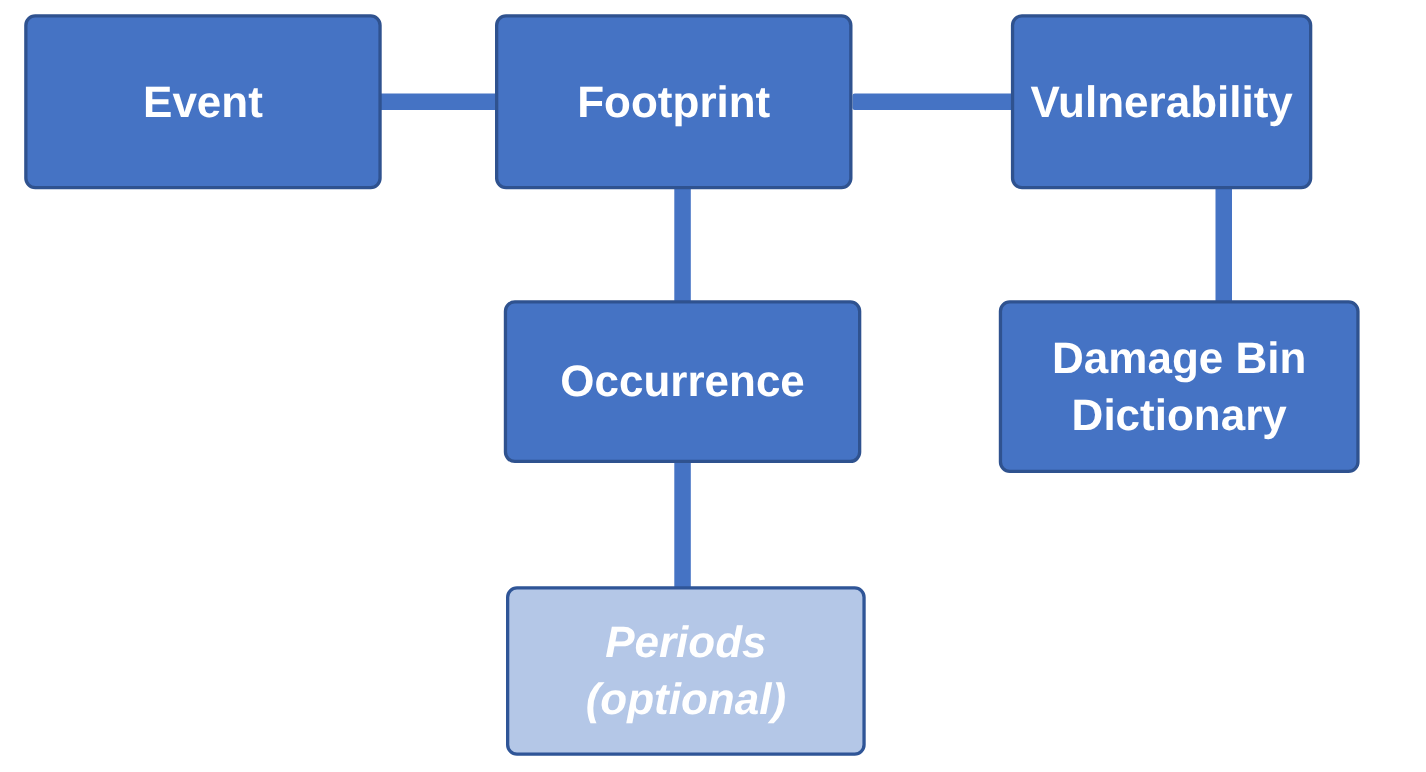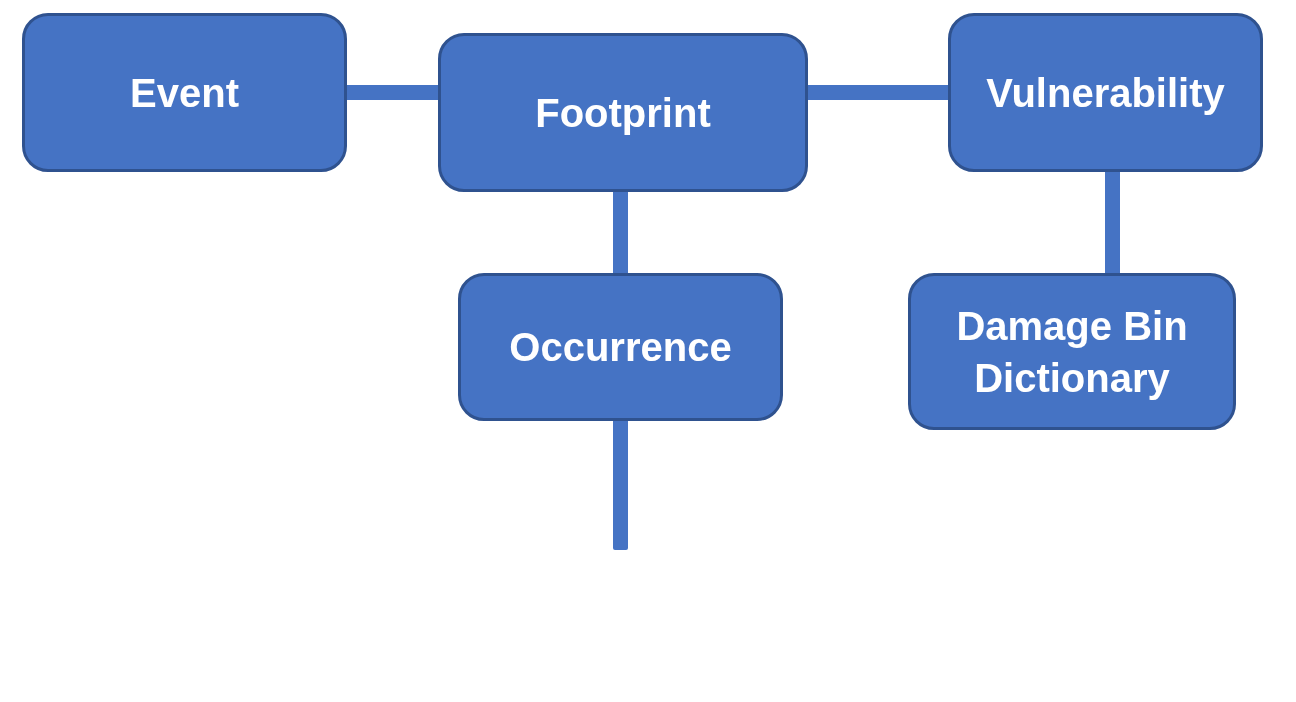--- a/index.html
+++ b/index.html
@@ -22,21 +22,21 @@
   }
   .connector.h { height: 15px; }
   .connector.v { width: 15px; }
   .node {
     position: absolute;
     box-sizing: border-box;
     display: flex;
     align-items: center;
     justify-content: center;
     text-align: center;
-    border-radius: 26px;
+    border-radius: 10px;
     font-weight: bold;
     font-size: 40px;
     line-height: 1.3;
     color: #ffffff;
     padding: 0 18px;
   }
   .node.primary {
     background: #4573C4;
     border: 3px solid #2F528F;
   }
@@ -54,30 +54,33 @@
   <div class="connector h" style="left:340px; top:85px; width:125px;"></div>
   <div class="connector h" style="left:775px; top:85px; width:180px;"></div>
   <div class="connector v" style="left:613px; top:90px; height:200px;"></div>
   <div class="connector v" style="left:1105px; top:90px; height:200px;"></div>
   <div class="connector v" style="left:613px; top:350px; height:200px;"></div>
 
   <div class="node primary" style="left:22px; top:13px; width:325px; height:159px;">
     <span>Event</span>
   </div>
 
-  <div class="node primary" style="left:438px; top:13px; width:370px; height:159px;margin-top:20px;">
+  <div class="node primary" style="left:450px; top:13px; width:325px; height:159px;">
     <span>Footprint</span>
   </div>
 
-  <div class="node primary" style="left:948px; top:13px; width:315px; height:159px;">
+  <div class="node primary" style="left:919px; top:13px; width:274px; height:159px;">
     <span>Vulnerability</span>
   </div>
 
   <div class="node primary" style="left:458px; top:273px; width:325px; height:148px;">
     <span>Occurrence</span>
   </div>
 
   <div class="node primary" style="left:908px; top:273px; width:328px; height:157px;">
     <span>Damage Bin Dictionary</span>
   </div>
 
+  <div class="node optional" style="left:460px; top:533px; width:327px; height:154px;">
+    <span>Periods (optional)</span>
+  </div>
 
 </div>
 
 </body></html>

